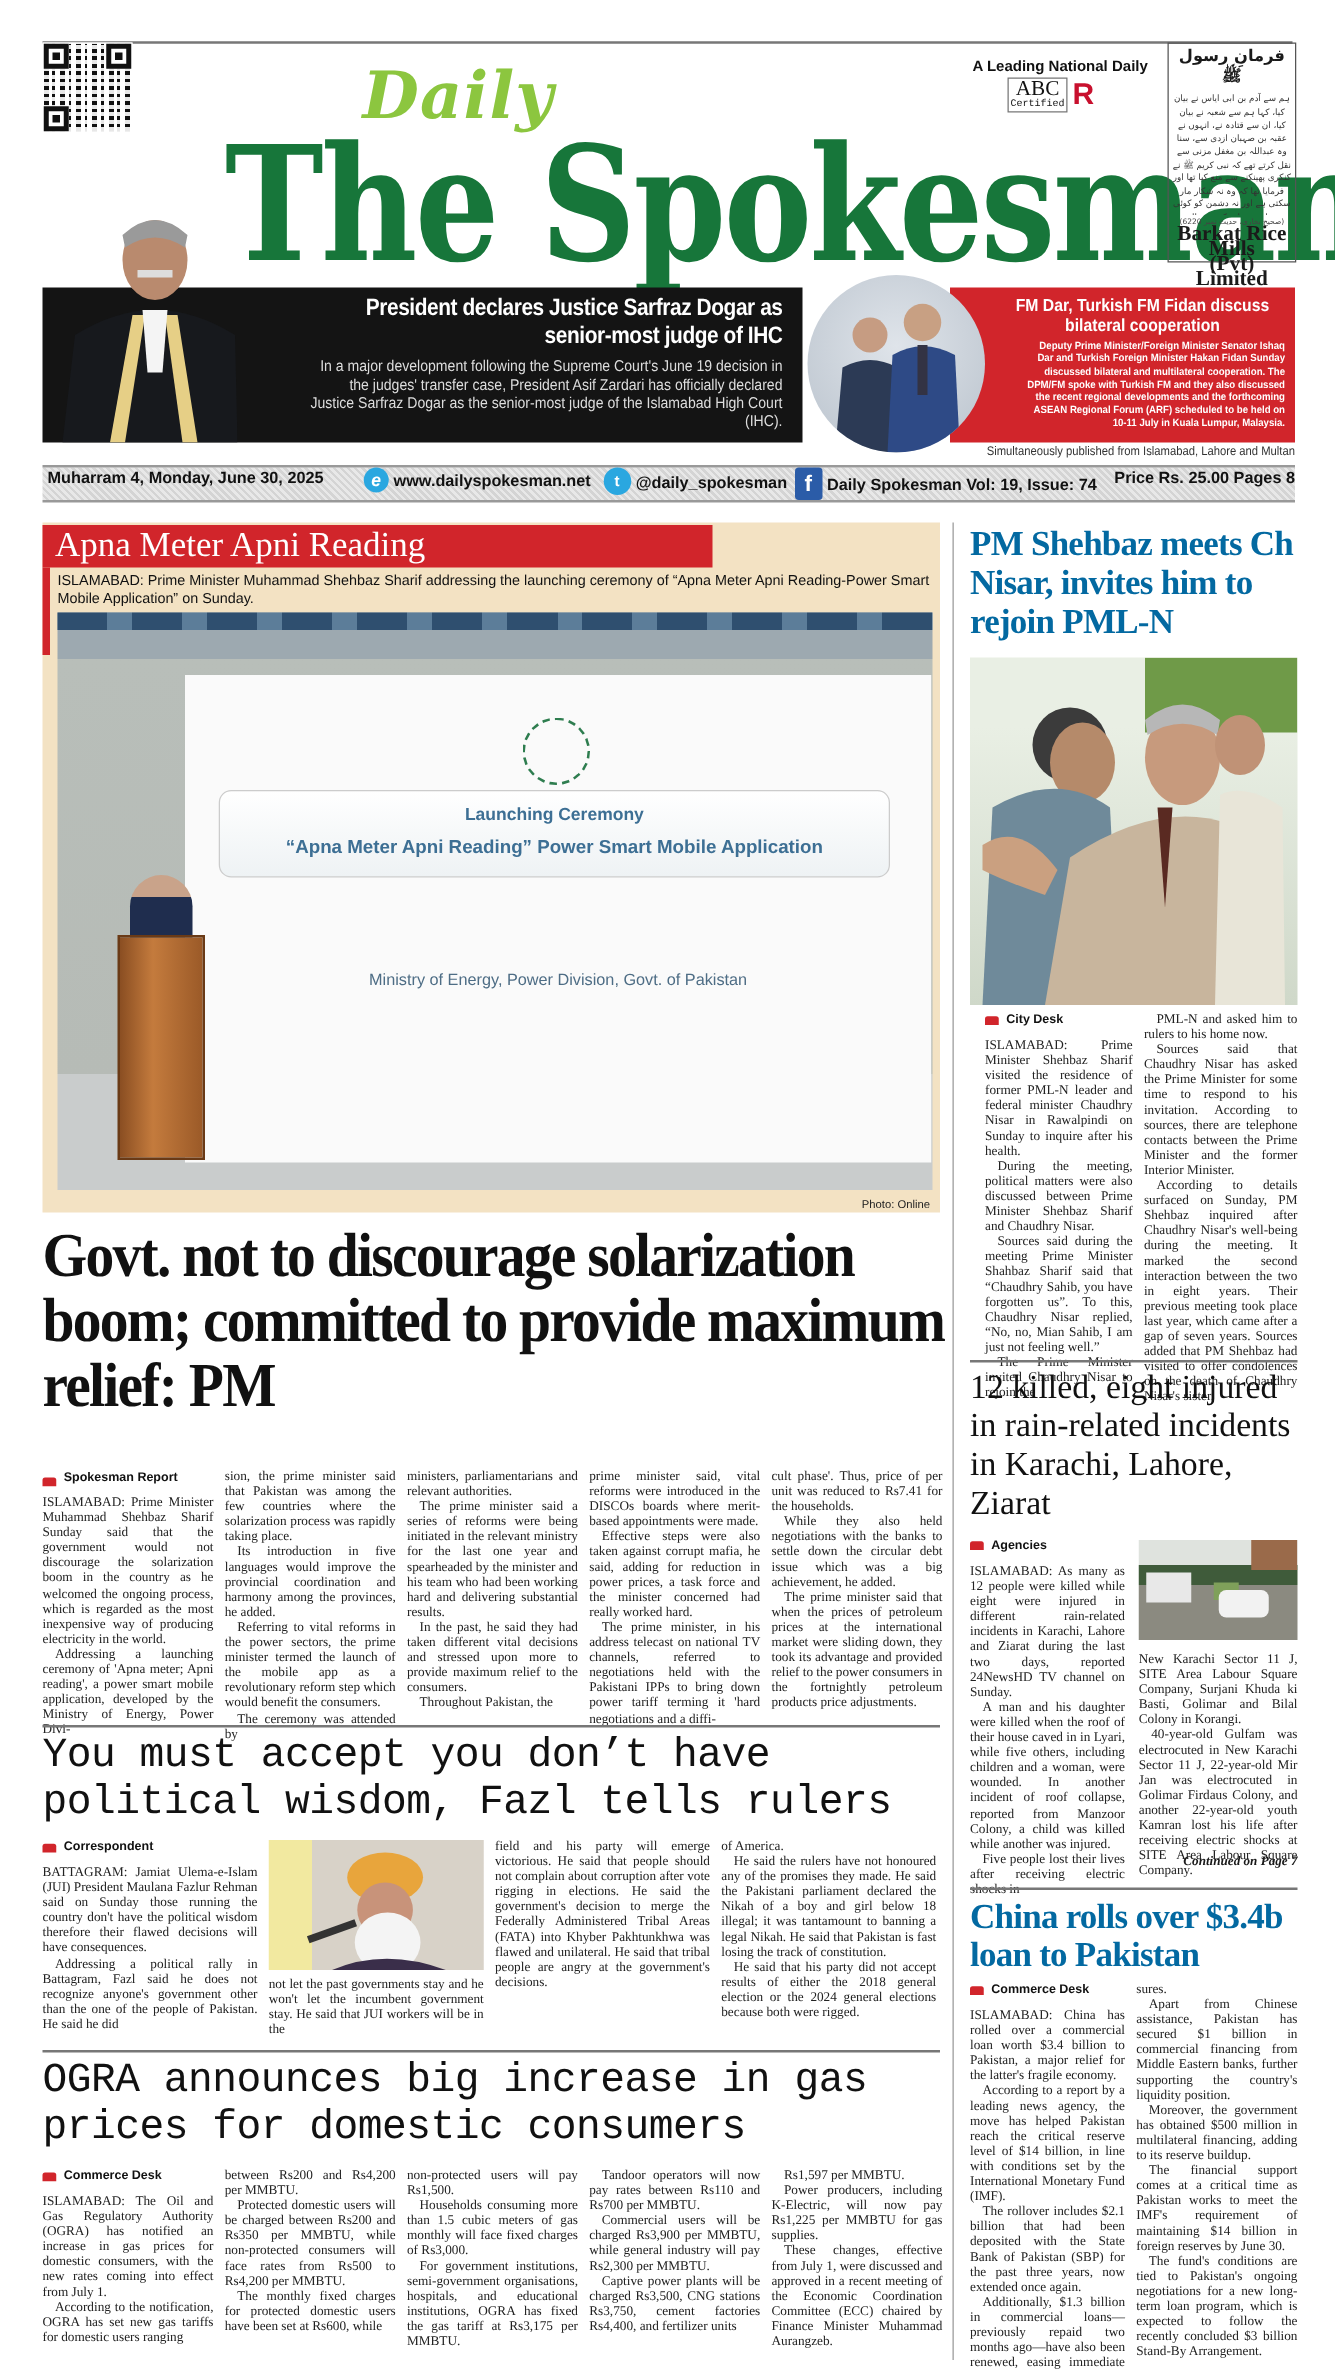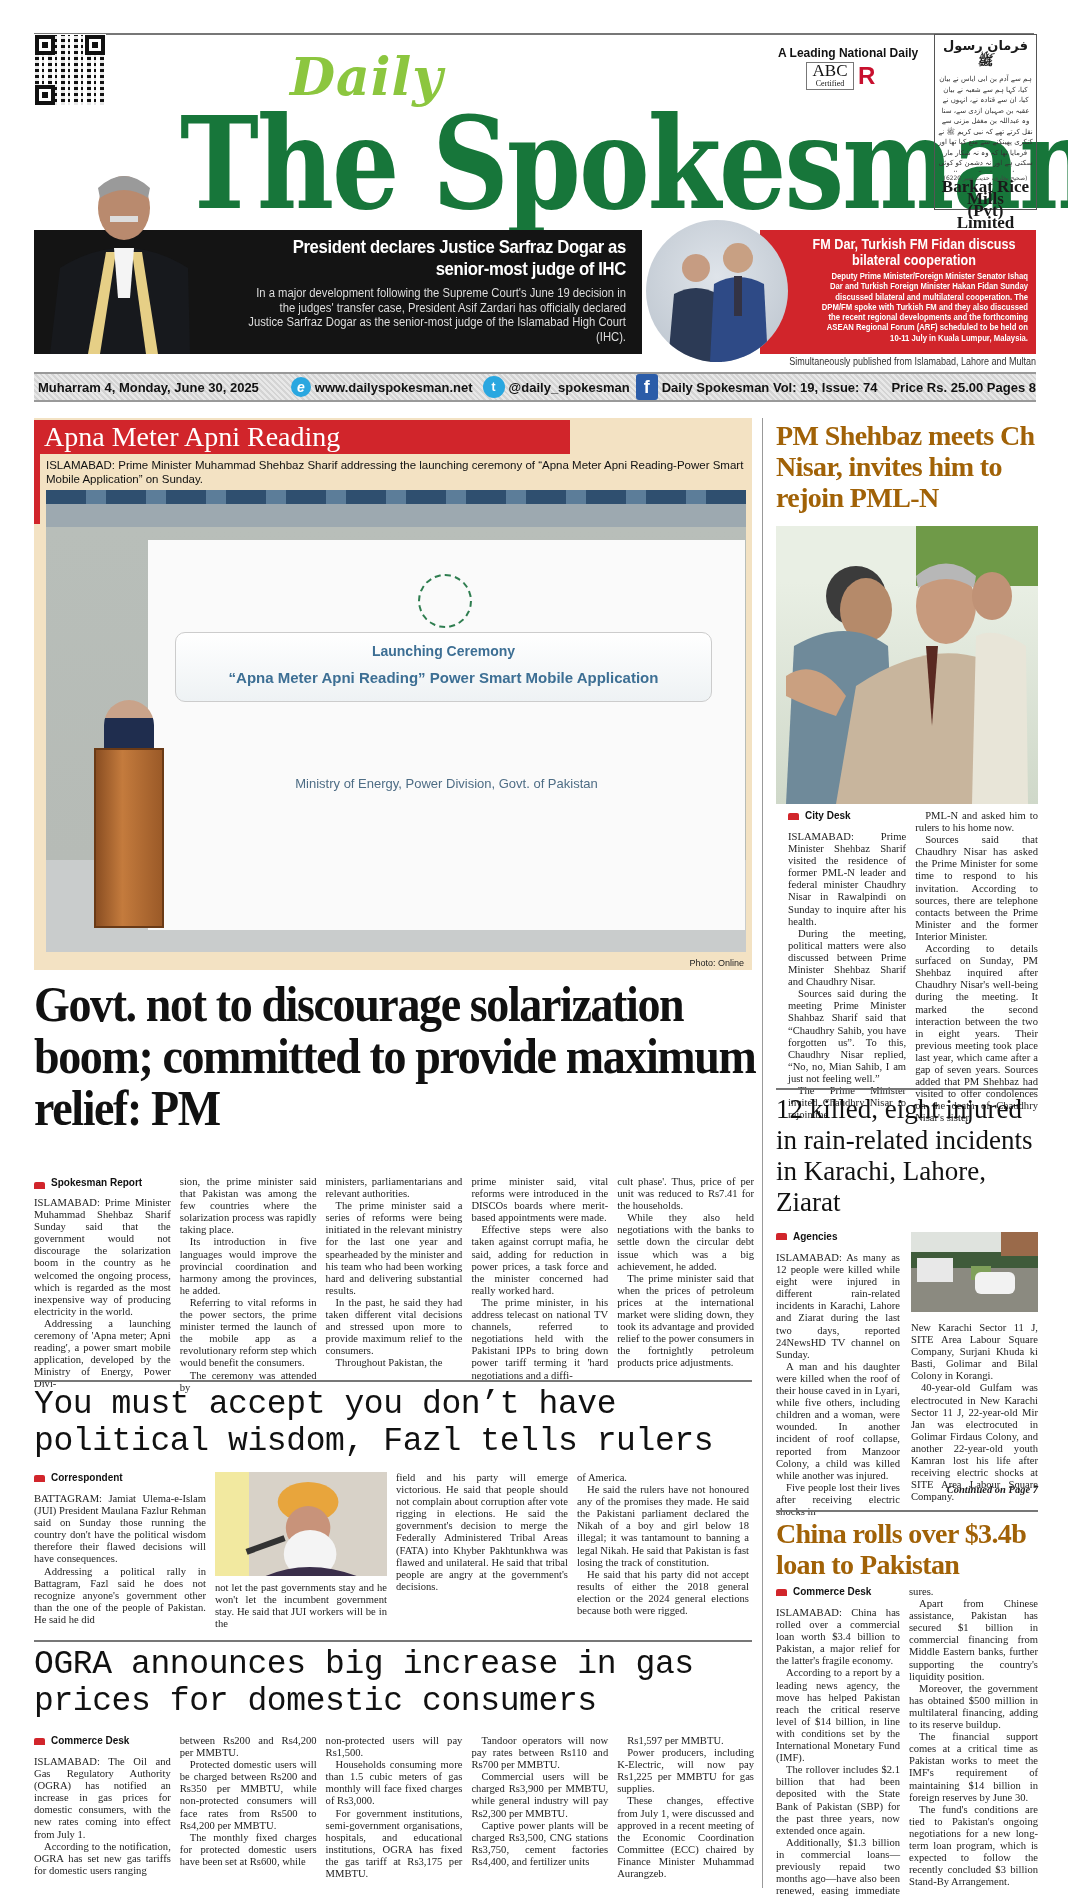--- a/index.html
+++ b/index.html
@@ -9,37 +9,37 @@
 .qr{left:34px;top:34px;width:72px;height:72px;background:
  repeating-linear-gradient(90deg,#111 0 4px,#fff 4px 7px,#111 7px 9px,#fff 9px 13px),
  #fff;border:1px solid #fff}
 .qr .c{position:absolute;width:20px;height:20px;border:4px solid #111;background:#fff}
 .qr .c::after{content:"";position:absolute;left:3px;top:3px;width:6px;height:6px;background:#111}
 .qr .noise{position:absolute;left:0;top:0;width:100%;height:100%;background:repeating-linear-gradient(0deg,rgba(255,255,255,.9) 0 3px,transparent 3px 6px)}
 .daily-word{left:290px;top:46px;font-family:"DejaVu Serif",serif;font-style:italic;font-weight:bold;font-size:52px;color:#8cc63f;letter-spacing:1px}
 .masthead{left:180px;top:88px;font-family:"DejaVu Serif",serif;font-weight:bold;font-size:106px;color:#17763a;letter-spacing:-2px;transform:scaleY(1.2);transform-origin:left top;white-space:nowrap}
 .tagline{left:778px;top:46px;font-family:"Liberation Sans",sans-serif;font-weight:bold;font-size:12px;color:#111}
 .abc{left:806px;top:62px;width:48px;height:28px;border:1px solid #777;font-family:"Liberation Serif",serif;font-size:17px;line-height:16px;text-align:center;color:#111}
-.abc small{display:block;font-family:Liberation Serif, serif;font-size:8px;line-height:10px}
+.abc small{display:block;font-family:Liberation Mono, monospace;font-size:8px;line-height:10px}
 .abc-mark{left:858px;top:62px;width:26px;height:28px;font-family:"Liberation Sans",sans-serif;font-weight:bold;font-size:24px;color:#c8102e;line-height:28px}
 .urdu-box{left:934px;top:34px;width:103px;height:176px;border:1px solid #555;padding:3px;text-align:center}
 .urdu-title{font-family:"DejaVu Sans",sans-serif;font-weight:bold;font-size:13px;direction:rtl}
 .urdu-body{font-family:"DejaVu Sans",sans-serif;font-size:7px;line-height:10.5px;direction:rtl;color:#333;margin-top:2px;height:98px;overflow:hidden}
 .urdu-ref{font-family:"DejaVu Sans",sans-serif;font-size:6px;color:#444;margin-top:2px}
 .urdu-sponsor{font-family:"Liberation Serif",serif;font-weight:bold;font-size:17px;line-height:12px}
 .judge-photo{left:40px;top:168px;width:150px;height:186px}
 .black-band{left:34px;top:230px;width:608px;height:124px;background:#141414}
 .bb-head{position:absolute;right:16px;top:6px;width:420px;text-align:right;color:#fff;font-family:"Liberation Sans",sans-serif;font-weight:bold;font-size:19px;line-height:22px;letter-spacing:-.4px;transform:scaleX(.88);transform-origin:right top}
 .bb-body{position:absolute;right:16px;top:56px;width:420px;text-align:right;color:#ddd;font-family:"Liberation Sans",sans-serif;font-size:12.5px;line-height:14.5px;transform:scaleX(.9);transform-origin:right top}
 .fm-photo{left:646px;top:220px;width:142px;height:142px;border-radius:50%;overflow:hidden;background:radial-gradient(circle at 50% 40%,#dfe4ea,#b9c2cc)}
 .red-band{left:760px;top:230px;width:276px;height:124px;background:#d1252b;padding:6px 8px 4px 40px;text-align:center;color:#fff}
 .rb-head{font-family:"Liberation Sans",sans-serif;font-weight:bold;font-size:14px;line-height:16px;transform:scaleX(.9)}
 .rb-body{font-family:"Liberation Sans",sans-serif;font-weight:bold;font-size:8.4px;line-height:10.3px;margin-top:3px;text-align:right;transform:scaleX(.92);transform-origin:right top}
 .simul{left:640px;top:356px;width:396px;text-align:right;font-family:"Liberation Sans",sans-serif;font-size:10px;color:#333;transform:scaleX(.9);transform-origin:right top}
-.infobar{left:34px;top:372px;width:1002px;height:30px;border-top:2px solid #999;border-bottom:2px solid #999;background:repeating-linear-gradient(45deg,#e8e8e8 0 2px,#d4d4d4 2px 4px);display:flex;align-items:center;font-family:"Liberation Sans",sans-serif;font-weight:bold;font-size:13px;color:#111;white-space:nowrap}
+.infobar{left:34px;top:372px;width:1002px;height:30px;border-top:2px solid #999;border-bottom:2px solid #999;background:repeating-linear-gradient(45deg,#e8e8e8 0 2px,#d4d4d4 2px 4px);display:flex;align-items:flex-start;font-family:"Liberation Sans",sans-serif;font-weight:bold;font-size:13px;color:#111;white-space:nowrap}
 .infobar .it{display:flex;align-items:center;gap:4px}
 .ic{display:inline-flex;align-items:center;justify-content:center;color:#fff;font-family:"Liberation Sans",sans-serif;font-weight:bold}
 .ic-ie{width:20px;height:20px;border-radius:50%;background:#2aa7e0;font-size:14px;font-style:italic}
 .ic-tw{width:22px;height:22px;border-radius:50%;background:#2aa7e0;font-size:12px}
 .ic-fb{width:22px;height:26px;border-radius:3px;background:#2b5ca8;font-size:18px}
 
 .feature{left:34px;top:418px;width:718px;height:552px;background:#f3e2c3}
 .feat-title{position:absolute;left:0;top:2px;width:536px;height:34px;background:#d1252b;color:#fff;font-family:"Liberation Serif",serif;font-size:28px;line-height:34px;padding-left:10px}
 .feat-redside{position:absolute;left:0;top:36px;width:6px;height:70px;background:#d1252b}
 .feat-caption{position:absolute;left:12px;top:40px;width:700px;font-family:"Liberation Sans",sans-serif;font-size:11.5px;line-height:14px;color:#111}
@@ -56,21 +56,21 @@
 .photo-credit{position:absolute;right:8px;bottom:2px;font-family:"Liberation Sans",sans-serif;font-size:9px;color:#222}
 .main-head{left:34px;top:978px;width:720px;font-family:"Liberation Serif",serif;font-weight:bold;font-size:50px;line-height:52px;letter-spacing:-1.5px;color:#111;transform:scaleX(.92);transform-origin:left top;width:790px}
 .byline{display:flex;align-items:center;gap:6px;font-family:"Liberation Sans",sans-serif;font-weight:bold;font-size:10px;color:#111;height:13px}
 .byline .mark{width:11px;height:7px;background:#d1252b;border-radius:2px 2px 0 0;position:relative}
 .cols{display:flex;gap:9px}
 .col{font-family:"Liberation Serif",serif;font-size:10.6px;line-height:12.1px;text-align:justify;color:#222}
 .col p{text-indent:10px}
 .col p.first{text-indent:0}
 .rule{height:2px;background:#777}
 .story-head{font-family:Liberation Mono, monospace;font-size:33px;line-height:37px;color:#111;letter-spacing:-.4px}
-.side-head{font-family:"Liberation Serif",serif;font-weight:bold;font-size:28px;line-height:31px;color:#a16207;letter-spacing:-.6px}
+.side-head{font-family:"Liberation Serif",serif;font-weight:bold;font-size:28px;line-height:31px;color:#0369a1;letter-spacing:-.6px}
 .side-head2{font-family:"Liberation Serif",serif;font-size:27px;line-height:31px;color:#111}
 .photo-box{background:#ccc;position:relative;overflow:hidden}
 .italic-cont{font-family:"Liberation Serif",serif;font-style:italic;font-weight:bold;font-size:10.5px;text-align:right}
 .vline{position:absolute;width:1px;background:#999}
 </style>
 </head>
 <body>
 
 <div class="abs topline"></div>
 <div class="abs qr">

